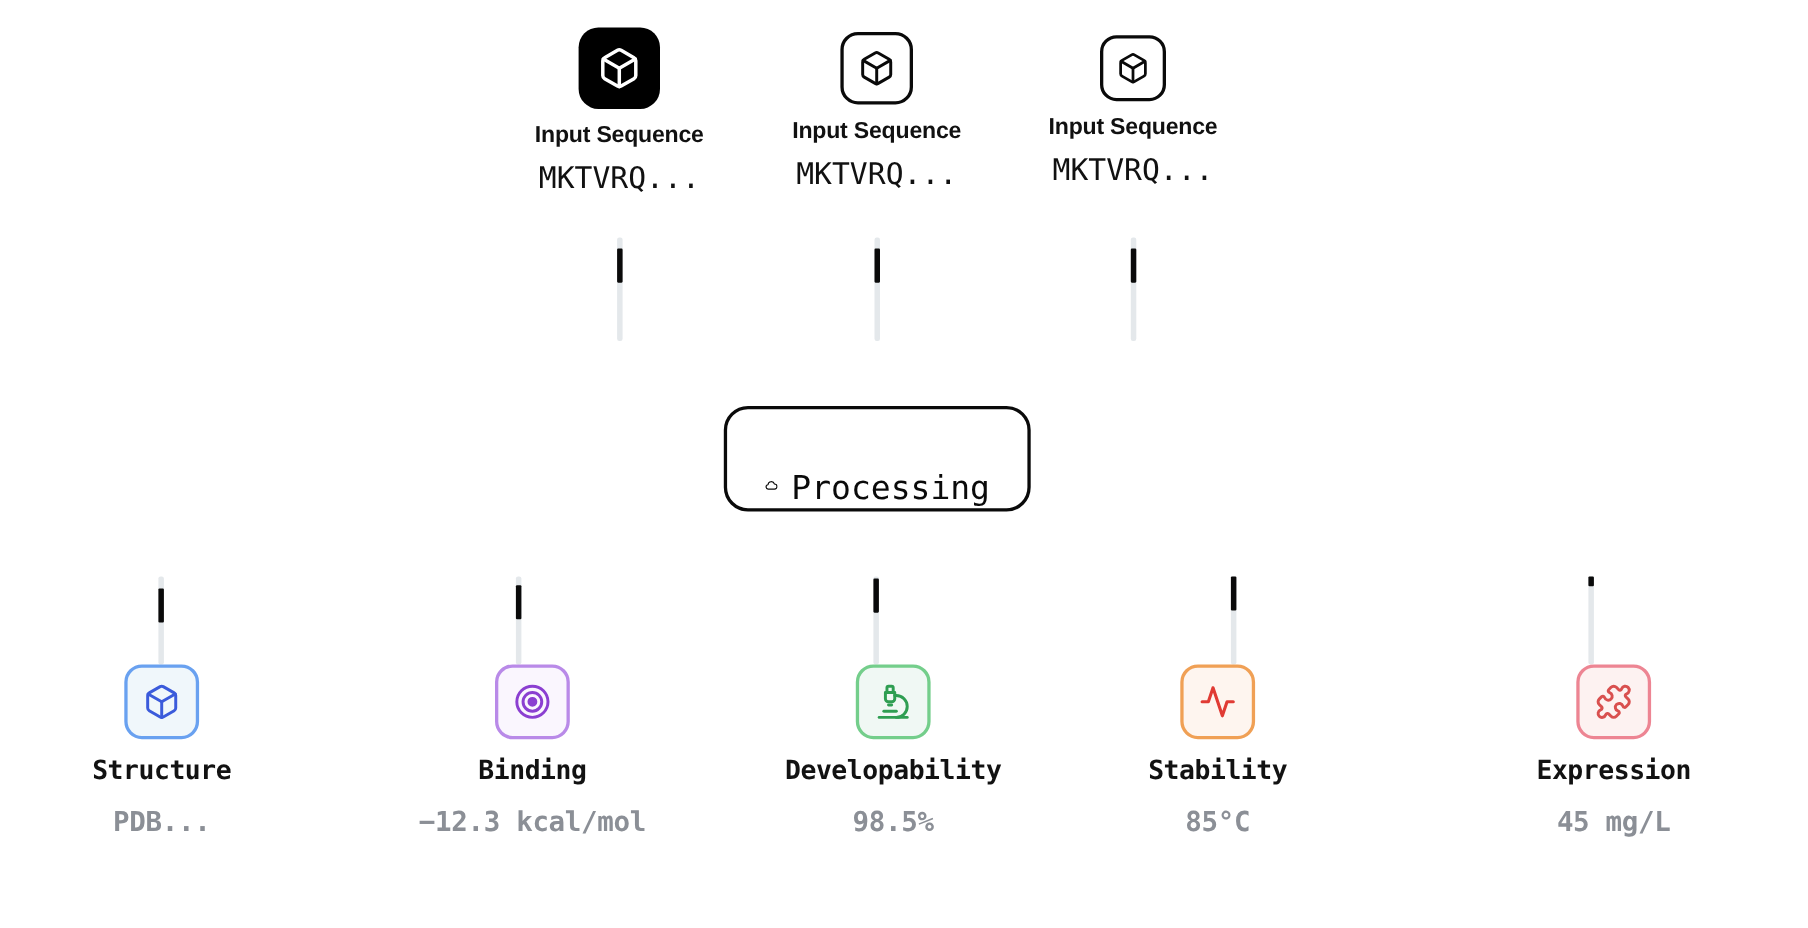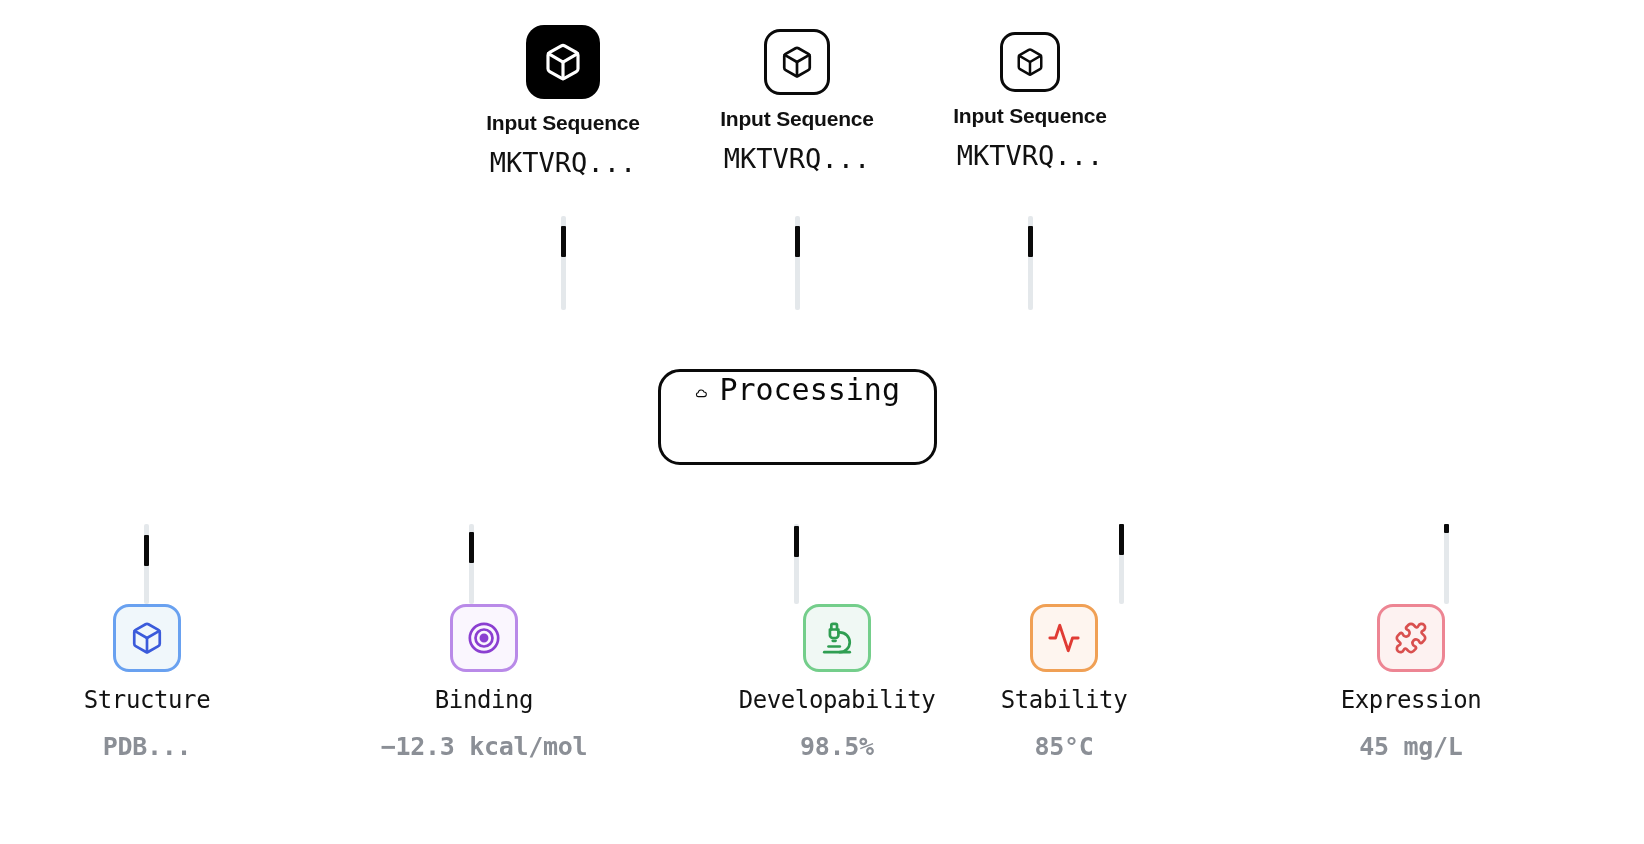--- a/index.html
+++ b/index.html
@@ -81,21 +81,21 @@
     left: 0;
     width: 5px;
     background: #0a0a0a;
     border-radius: 1px;
   }
 
   
   .proc-box {
     position: absolute;
     display: flex;
-    align-items: flex-start;
+    align-items: flex-end;
     gap: 12px;
     background: #ffffff;
     border: 3.5px solid #0a0a0a;
     border-radius: 22px;
     padding: 0 34px;
   }
   .proc-label {
     font-family: "DejaVu Sans Mono", monospace;
     font-size: 30px;
     font-weight: 400;
@@ -111,21 +111,21 @@
     align-items: center;
     justify-content: center;
     border-radius: 16px;
     border-width: 3px;
     border-style: solid;
   }
   .out-label {
     margin-top: 14px;
     font-family: "DejaVu Sans Mono", monospace;
     font-size: 24px;
-    font-weight: 400;
+    font-weight: 700;
     color: #121212;
     letter-spacing: -0.4px;
     white-space: nowrap;
   }
   .out-value {
     margin-top: 18px;
     font-family: "DejaVu Sans Mono", monospace;
     font-size: 25px;
     font-weight: 700;
     color: #8b8f96;
@@ -224,46 +224,46 @@
       <svg width="34" height="34" viewBox="0 0 24 24" fill="none" stroke="#8b3fd1" stroke-width="1.9" stroke-linecap="round" stroke-linejoin="round">
         <circle cx="12" cy="12" r="10"></circle>
         <circle cx="12" cy="12" r="6"></circle>
         <circle cx="12" cy="12" r="2.2" fill="#8b3fd1"></circle>
       </svg>
     </div>
     <div class="out-label">Binding</div>
     <div class="out-value">−12.3 kcal/mol</div>
   </div>
 
-  <div class="node" style="left:726px; top:604px; width:222px;">
+  <div class="node" style="left:701px; top:604px; width:222px;">
     <div class="out-box" style="border-color:#74ce8b; background:#f0f8f4;">
       <svg width="34" height="34" viewBox="0 0 24 24" fill="none" stroke="#2f9e52" stroke-width="1.9" stroke-linecap="round" stroke-linejoin="round">
         <path d="M6 18h8"></path>
         <path d="M3 22h18"></path>
         <path d="M14 22a7 7 0 1 0 0-14h-1"></path>
         <path d="M9 14h2"></path>
         <path d="M9 12a2 2 0 0 1-2-2V6h6v4a2 2 0 0 1-2 2z"></path>
         <path d="M12 6V3a1 1 0 0 0-1-1H9a1 1 0 0 0-1 1v3"></path>
       </svg>
     </div>
     <div class="out-label">Developability</div>
     <div class="out-value">98.5%</div>
   </div>
 
-  <div class="node" style="left:953px; top:604px; width:222px;">
+  <div class="node" style="left:996px; top:604px; width:222px;">
     <div class="out-box" style="border-color:#f0a055; background:#fef5ef;">
       <svg width="34" height="34" viewBox="0 0 24 24" fill="none" stroke="#e03b34" stroke-width="2" stroke-linecap="round" stroke-linejoin="round">
         <polyline points="22 12 18 12 15 21 9 3 6 12 2 12"></polyline>
       </svg>
     </div>
     <div class="out-label">Stability</div>
     <div class="out-value">85°C</div>
   </div>
 
-  <div class="node" style="left:1300px; top:604px; width:222px;align-items:center;">
+  <div class="node" style="left:1356px; top:604px; width:222px;align-items:center;">
     <div class="out-box" style="border-color:#ed8593; background:#fdf2f1;">
       <svg width="34" height="34" viewBox="0 0 24 24" fill="none" stroke="#d9504f" stroke-width="1.9" stroke-linecap="round" stroke-linejoin="round">
         <path d="M19.439 7.85c-.049.322.059.648.289.878l1.568 1.568c.47.47.706 1.087.706 1.704s-.235 1.233-.706 1.704l-1.611 1.611a.98.98 0 0 1-.837.276c-.47-.07-.802-.48-.968-.925a2.501 2.501 0 1 0-3.214 3.214c.446.166.855.497.925.968a.979.979 0 0 1-.276.837l-1.61 1.61a2.404 2.404 0 0 1-1.705.707 2.402 2.402 0 0 1-1.704-.706l-1.568-1.568a1.026 1.026 0 0 0-.877-.29c-.493.074-.84.504-1.02.968a2.5 2.5 0 1 1-3.237-3.237c.464-.18.894-.527.967-1.02a1.026 1.026 0 0 0-.289-.877L2.7 13.704a2.402 2.402 0 0 1-.706-1.704c0-.617.235-1.234.706-1.704l1.611-1.611c.23-.23.556-.338.877-.29.493.074.84.504 1.02.968a2.5 2.5 0 1 0 3.237-3.237c-.464-.18-.894-.527-.967-1.02a1.026 1.026 0 0 1 .289-.877L10.296 2.7A2.402 2.402 0 0 1 12 1.994c.617 0 1.234.235 1.704.706l1.568 1.568c.23.23.556.338.878.29.47-.07.802-.48.968-.925a2.501 2.501 0 1 1 3.214 3.214c-.446.166-.856.497-.925.968z"></path>
       </svg>
     </div>
     <div class="out-label">Expression</div>
     <div class="out-value">45 mg/L</div>
   </div>
 
 </div>

